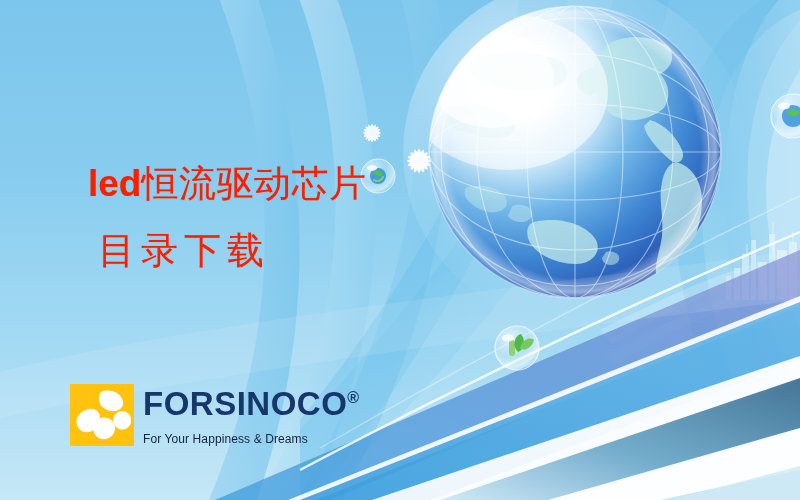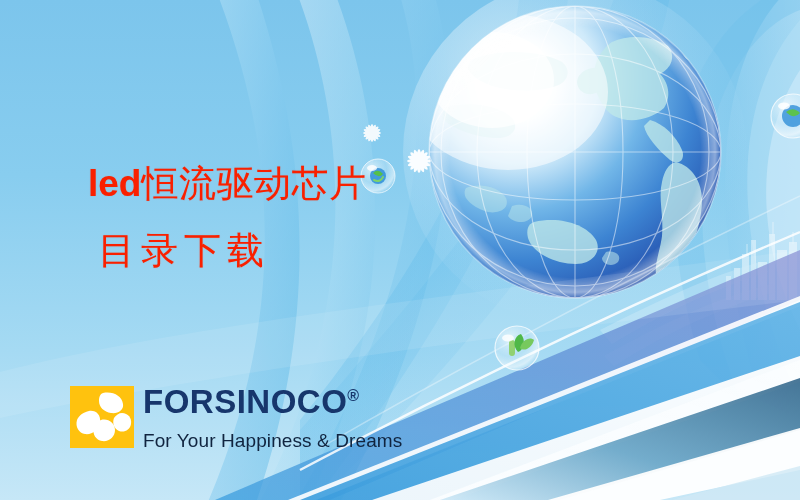--- a/index.html
+++ b/index.html
@@ -40,21 +40,21 @@
   }
   #logo-mark svg{position:absolute;inset:0;}
   #logo-text{margin-left:9px;padding-top:1px;}
   #brand{
     font-size:33px;font-weight:bold;color:#17366c;
     letter-spacing:.5px;line-height:1;white-space:nowrap;
     font-family:"Liberation Sans",sans-serif;
   }
   #brand .reg{font-size:16px;vertical-align:super;letter-spacing:0;}
   #tagline{
-    font-size:19px;color:#10243f;letter-spacing:.1px;
+    font-size:12px;color:#10243f;letter-spacing:.1px;
     margin-top:13px;white-space:nowrap;line-height:1;
     font-family:"Liberation Sans",sans-serif;
   }
 </style>
 </head>
 <body>
 
 <div id="poster">
 
   <svg class="layer" width="800" height="500" viewBox="0 0 800 500" preserveAspectRatio="none">

